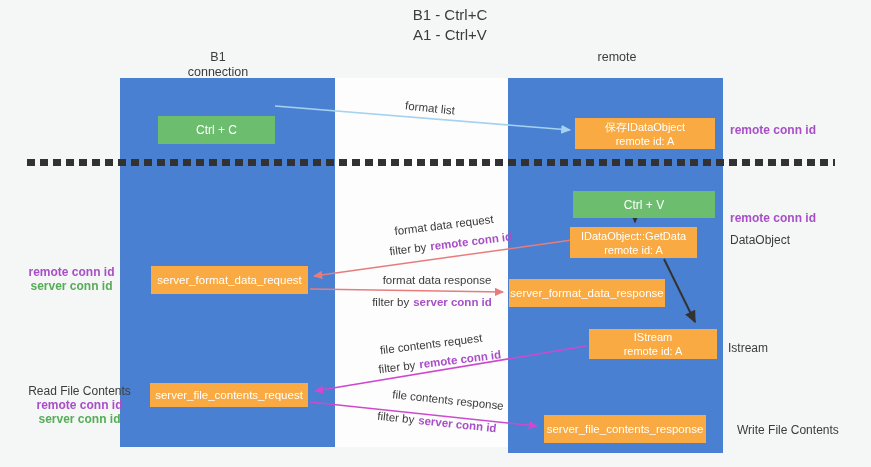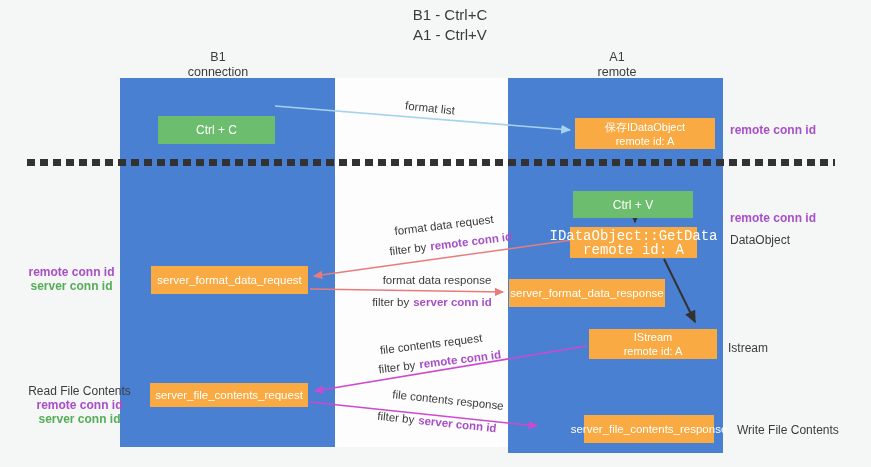--- a/index.html
+++ b/index.html
@@ -42,21 +42,20 @@
     <div>A1 - Ctrl+V</div>
   </div>
 
   <div class="abs mid-band"></div>
 
   <div class="abs lane-header" style="left:153px;top:50px;">
     <div>B1</div>
     <div>connection</div>
   </div>
   <div class="abs lane-header" style="left:552px;top:50px;">
-    <div>A1</div>
     <div>remote</div>
   </div>
 
   <div class="abs lane lane-left"></div>
   <div class="abs lane lane-right"></div>
 
   <div class="abs divider"></div>
 
   <svg class="arrows" width="871" height="467">
     <defs>
@@ -84,25 +83,25 @@
 
   <div class="abs node green" style="left:158px;top:96px;width:117px;height:28px;font-size:12px;">
     <span>Ctrl + C</span>
   </div>
 
   <div class="abs node orange" style="left:575px;top:118px;width:140px;height:31px;font-size:11px;">
     <span>保存IDataObject</span>
     <span>remote id: A</span>
   </div>
 
-  <div class="abs node green" style="left:573px;top:171px;width:120px;height:27px;font-size:12px;">
+  <div class="abs node green" style="left:573px;top:171px;width:142px;height:27px;font-size:12px;">
     <span>Ctrl + V</span>
   </div>
 
-  <div class="abs node orange" style="left:570px;top:227px;width:127px;height:31px;font-size:14px;font-family:Liberation Mono, monospace;">
+  <div class="abs node orange" style="left:570px;top:227px;width:127px;height:31px;font-size:11px;">
     <span>IDataObject::GetData</span>
     <span>remote id: A</span>
   </div>
 
   <div class="abs node orange" style="left:151px;top:266px;width:157px;height:28px;">
     <span>server_format_data_request</span>
   </div>
 
   <div class="abs node orange" style="left:509px;top:279px;width:156px;height:28px;">
     <span>server_format_data_response</span>
@@ -110,21 +109,21 @@
 
   <div class="abs node orange" style="left:589px;top:329px;width:128px;height:30px;font-size:11px;">
     <span>IStream</span>
     <span>remote id: A</span>
   </div>
 
   <div class="abs node orange" style="left:150px;top:383px;width:158px;height:24px;">
     <span>server_file_contents_request</span>
   </div>
 
-  <div class="abs node orange" style="left:544px;top:415px;width:130px;height:28px;margin-left:40px;">
+  <div class="abs node orange" style="left:544px;top:415px;width:162px;height:28px;">
     <span>server_file_contents_response</span>
   </div>
 
   <div class="abs side-label bold-purple" style="left:730px;top:123px;">remote conn id</div>
   <div class="abs side-label bold-purple" style="left:730px;top:211px;">remote conn id</div>
   <div class="abs side-label" style="left:730px;top:233px;">DataObject</div>
   <div class="abs side-label" style="left:728px;top:341px;">Istream</div>
   <div class="abs side-label" style="left:737px;top:423px;">Write File Contents</div>
 
   <div class="abs left-block" style="left:8px;top:265px;width:127px;">

